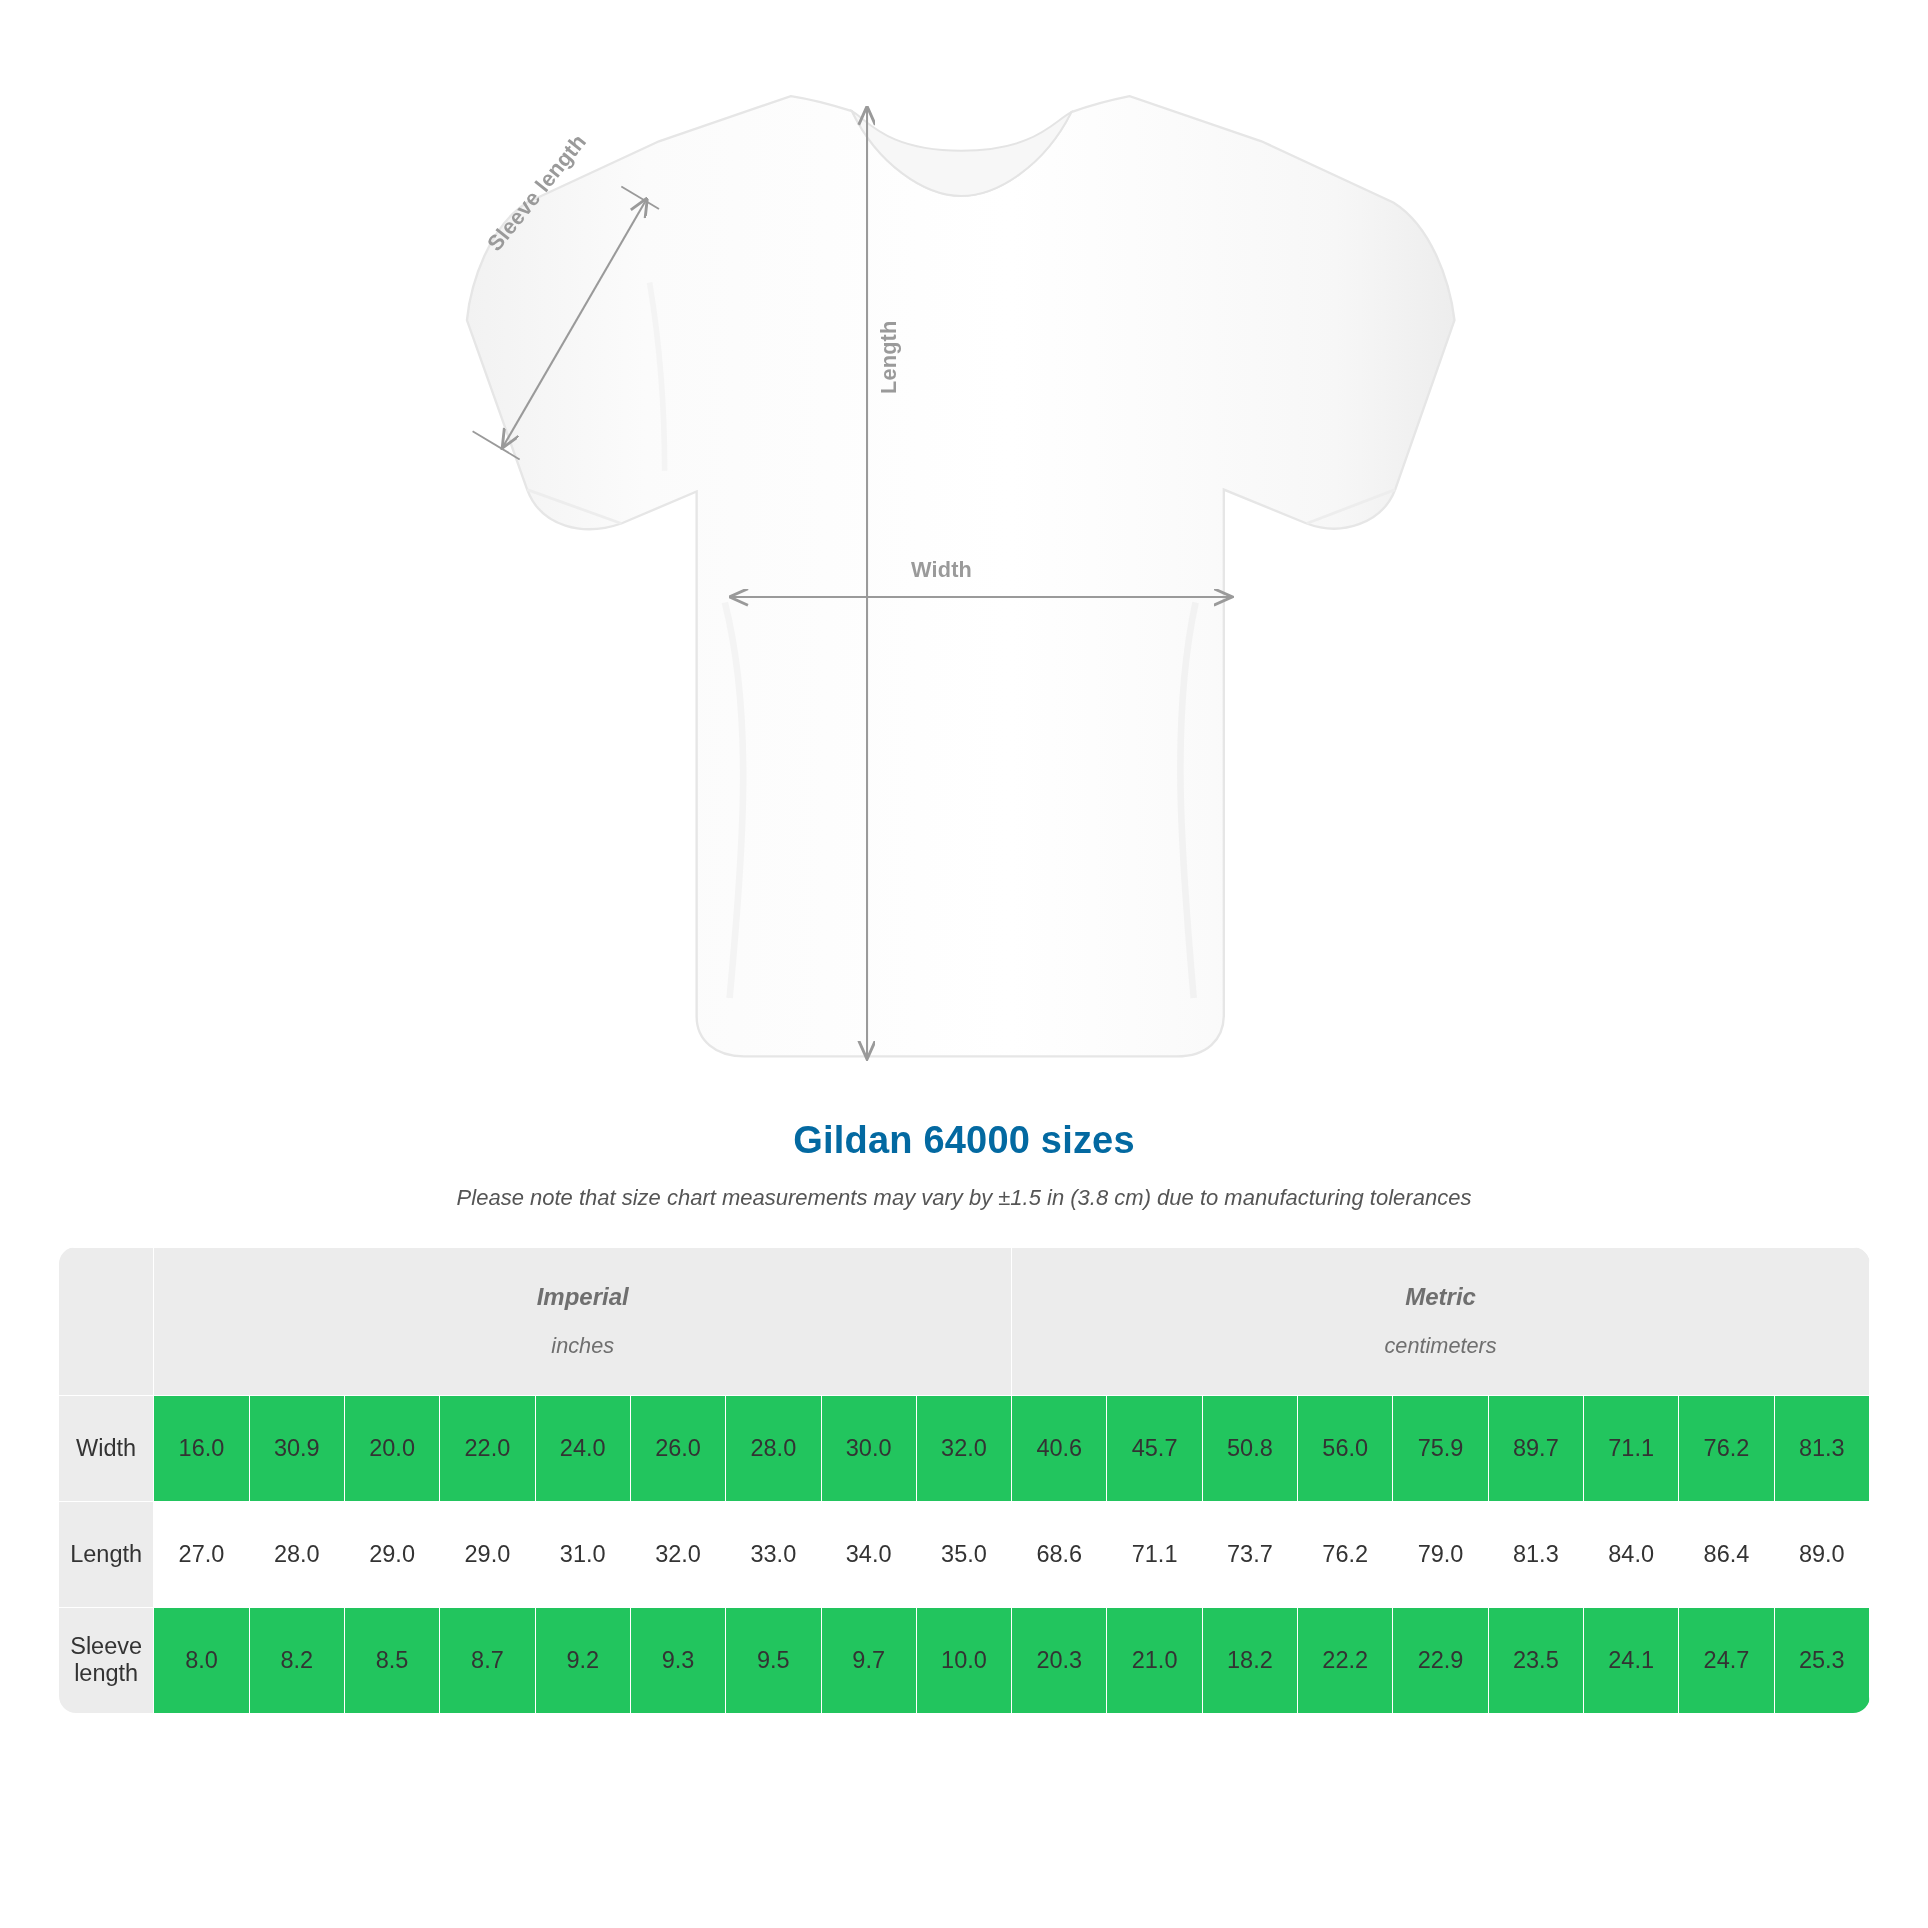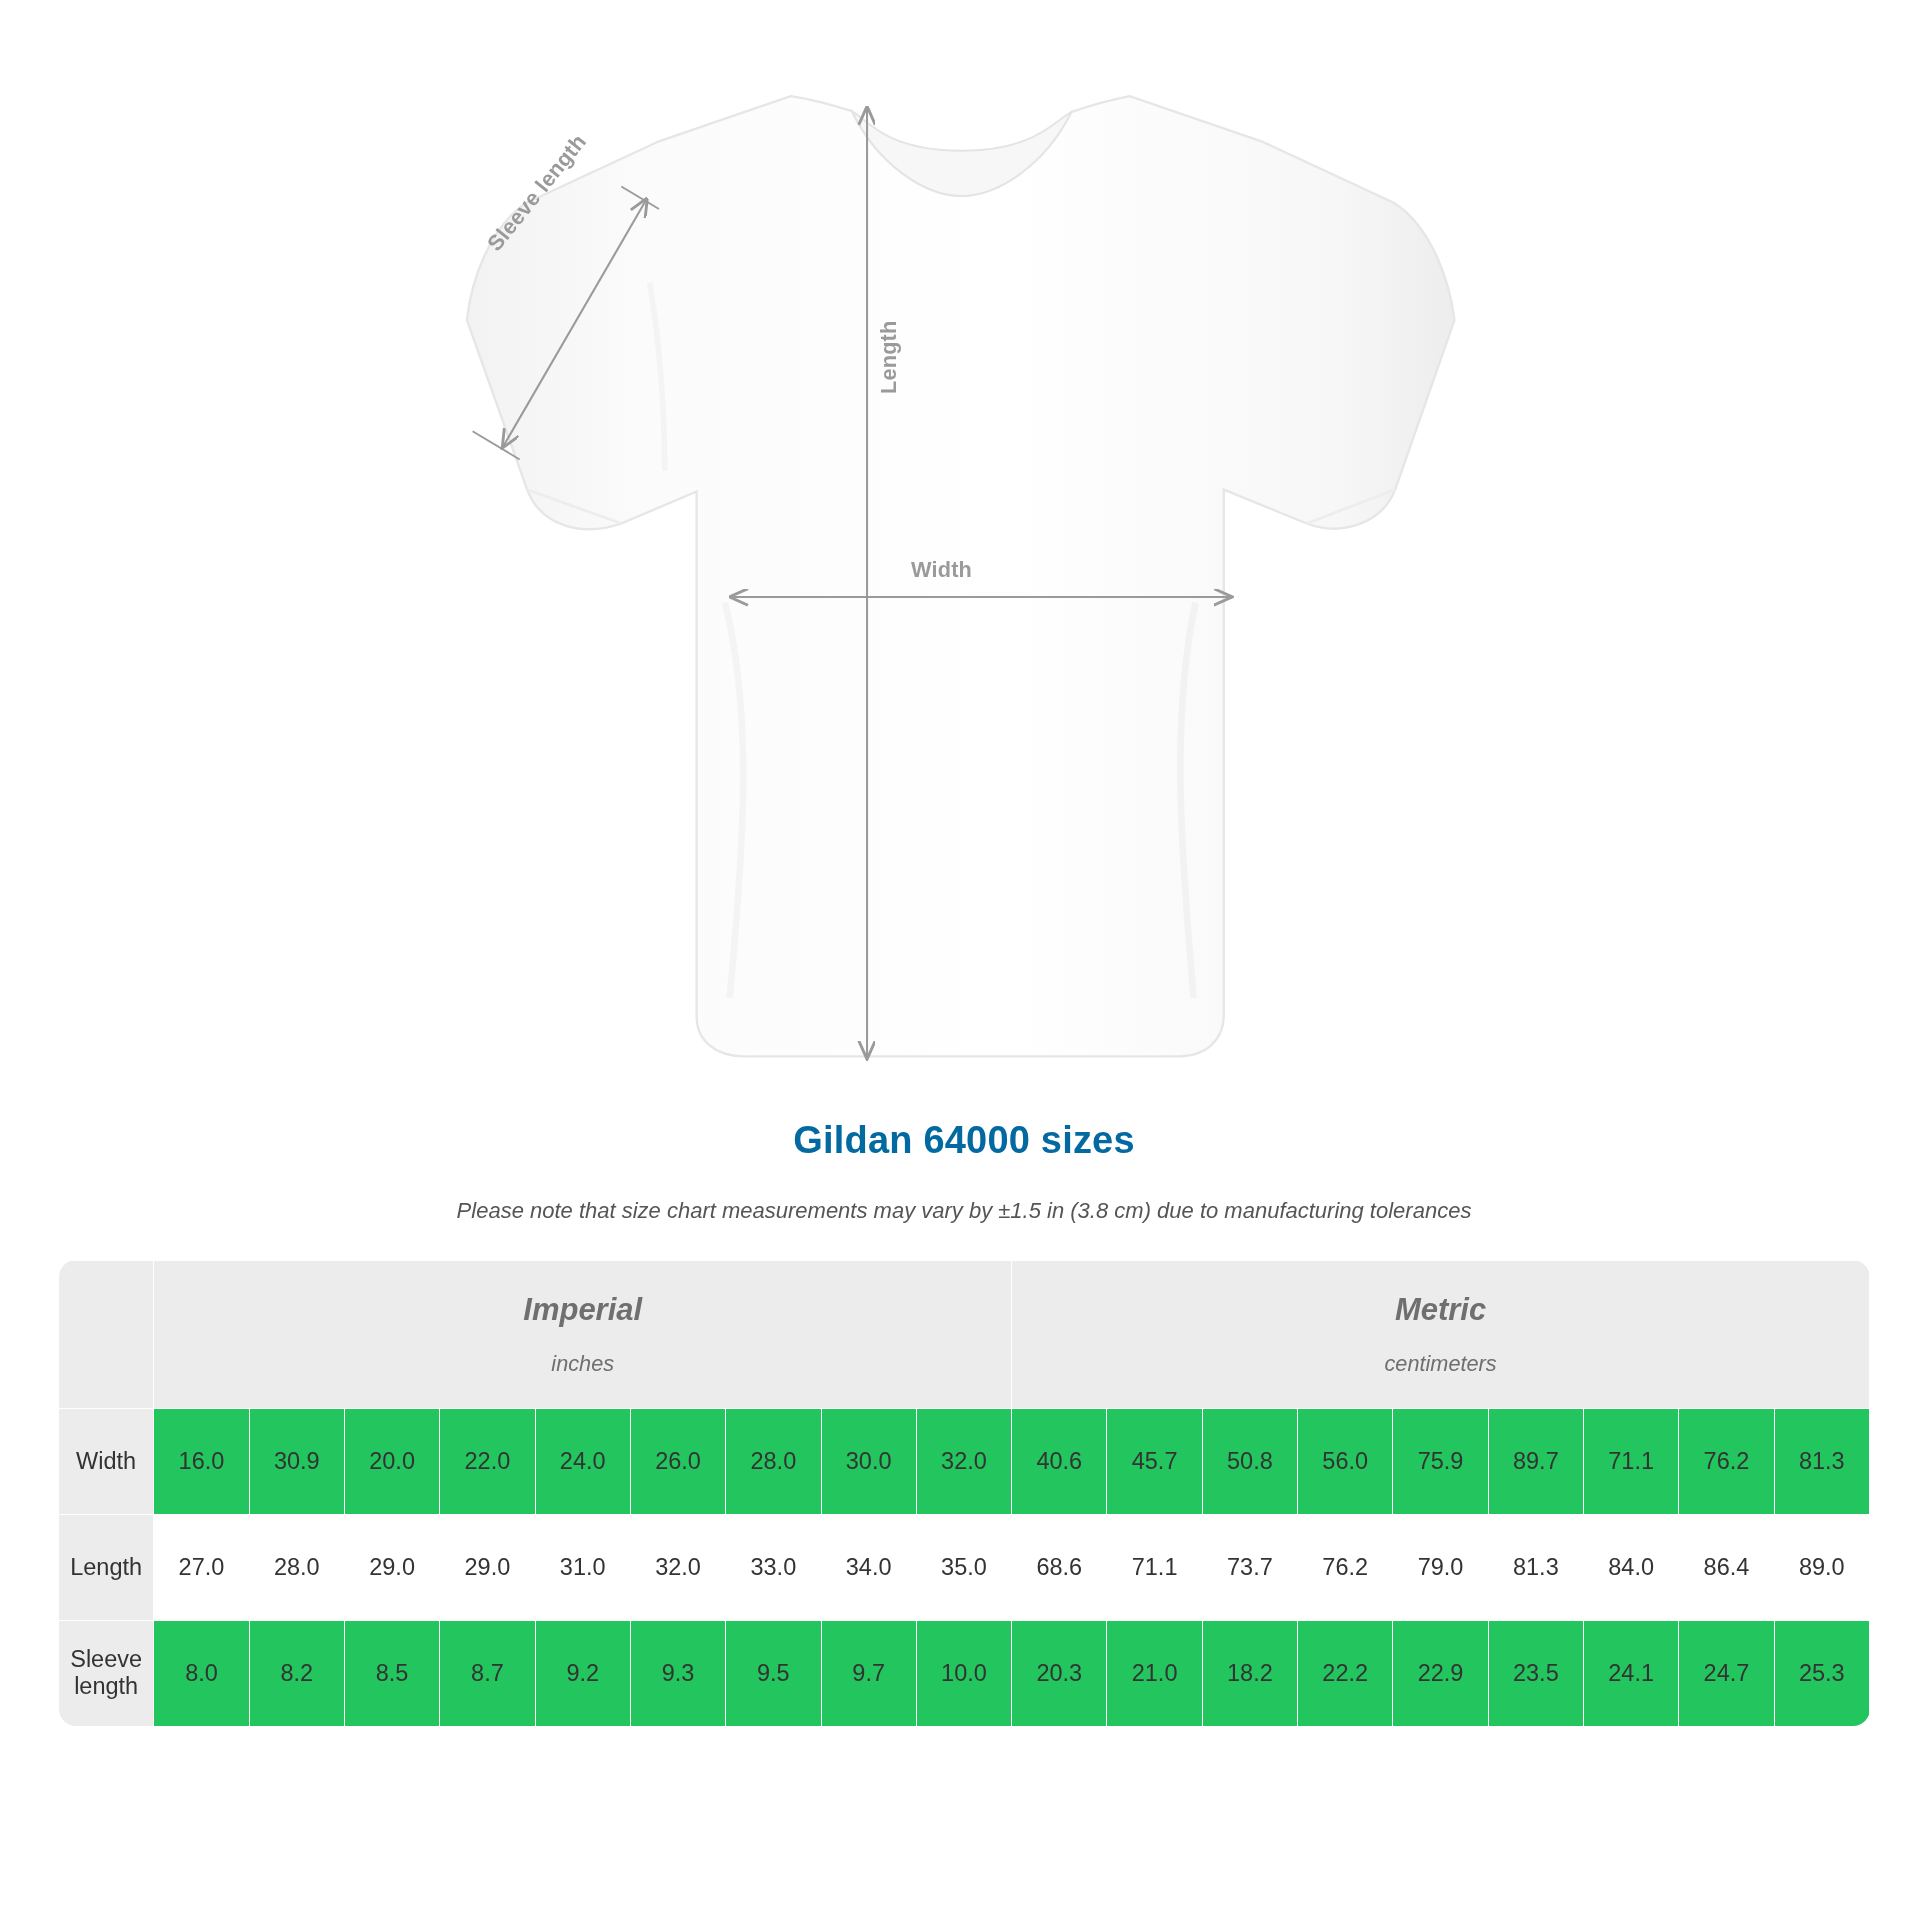--- a/index.html
+++ b/index.html
@@ -62,21 +62,21 @@
     margin-top: 7.5px;
   }
   .chart-title {
     font-size: 38px;
     font-weight: bold;
     color: #0369a1;
     letter-spacing: 0.2px;
     text-align: center;
   }
   .chart-note {
-    margin-top: 36px;
+    margin-top: 23px;
     font-size: 22px;
     font-style: italic;
     color: #555555;
   }
 
   
   .table-wrap {
     margin: 36px 58px 0 58px;
     border-radius: 17px;
     overflow: hidden;
@@ -97,21 +97,21 @@
     font-weight: normal;
     padding: 0;
   }
   
   .sys-row td {
     background: #ececec;
     height: 147px;
     padding-top: 1.9px;
   }
   .sys-name {
-    font-size: 31px;
+    font-size: 24px;
     font-style: italic;
     font-weight: bold;
     color: #6f6f6f;
     line-height: 1.2;
   }
   .sys-unit {
     font-size: 21.7px;
     font-style: italic;
     color: #6f6f6f;
     margin-top: 22px;

